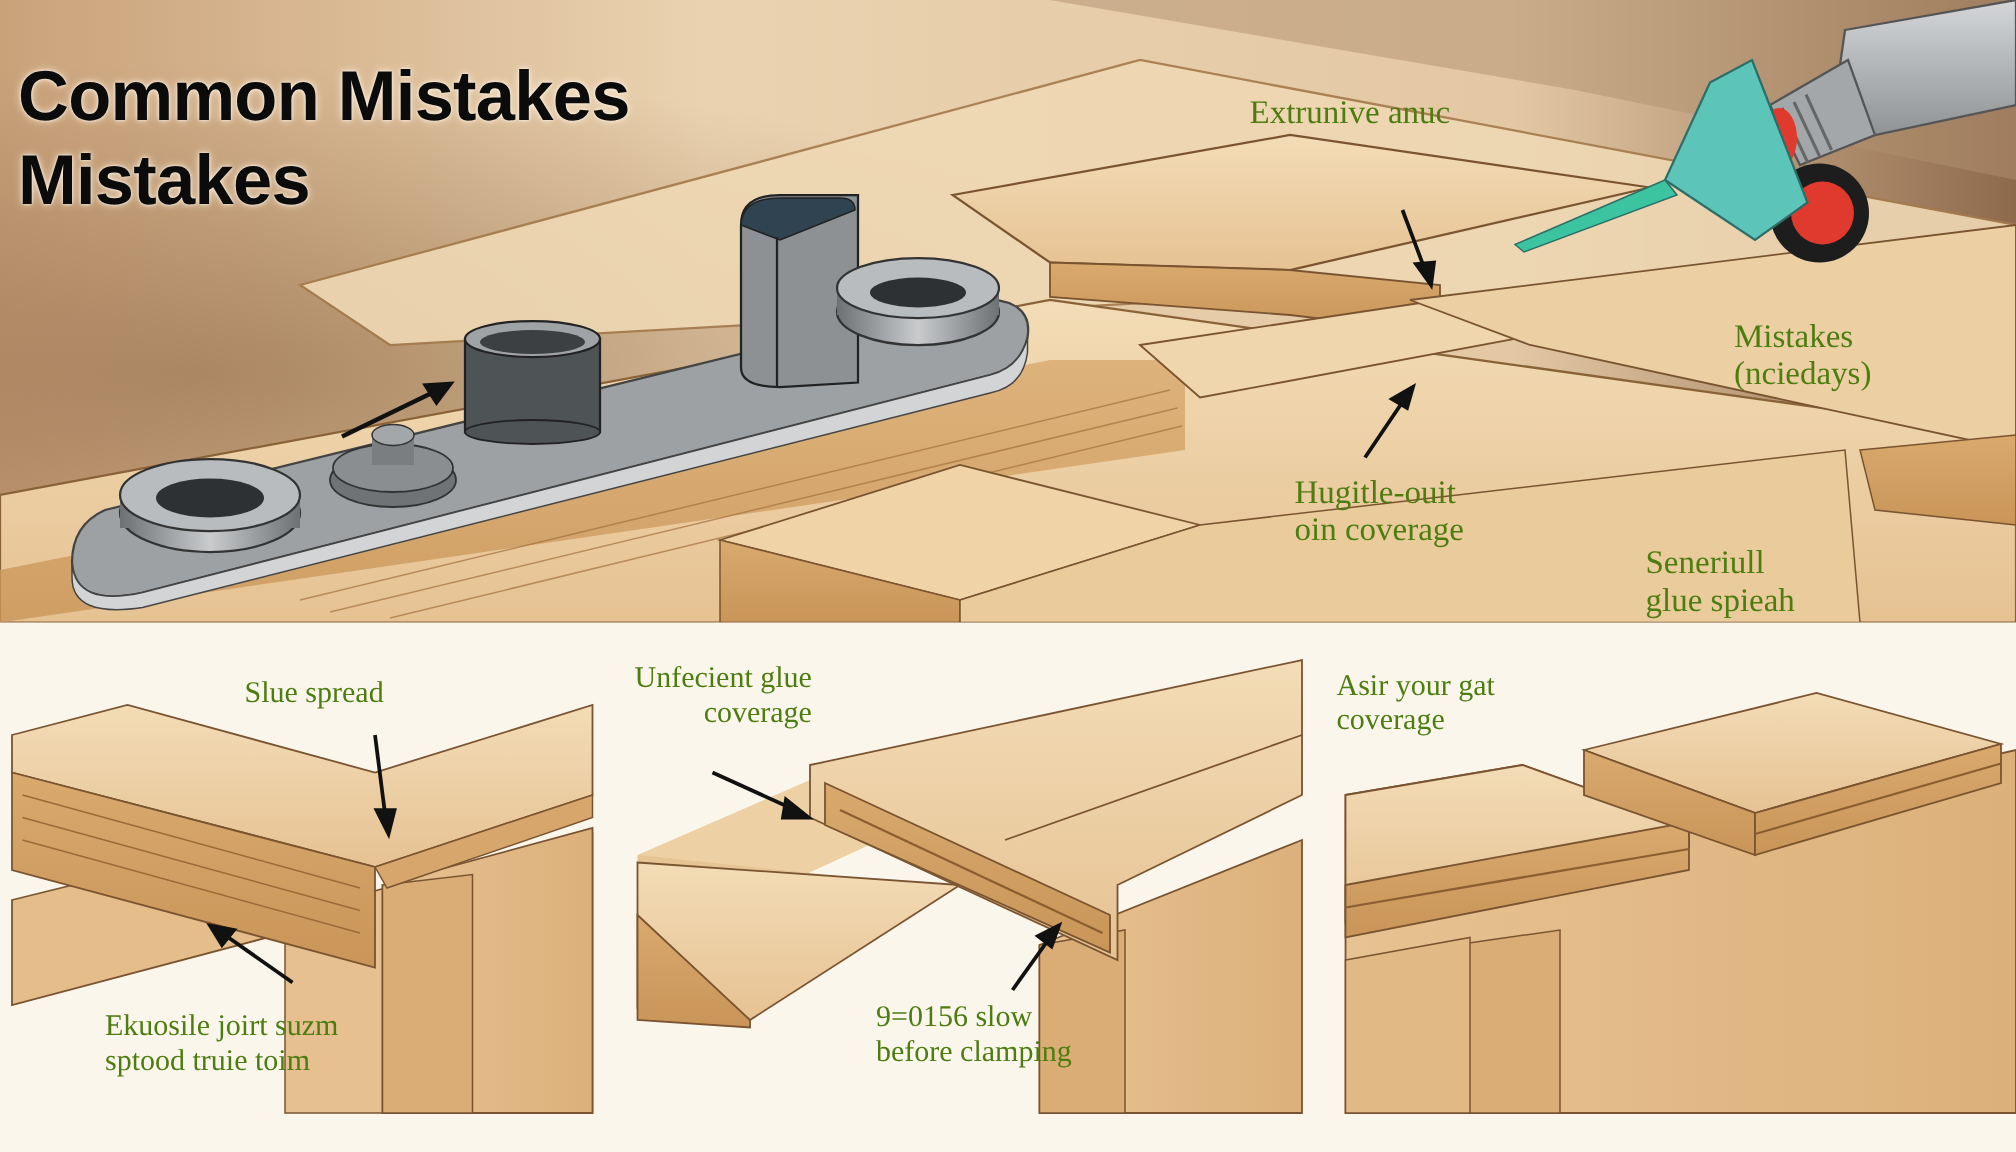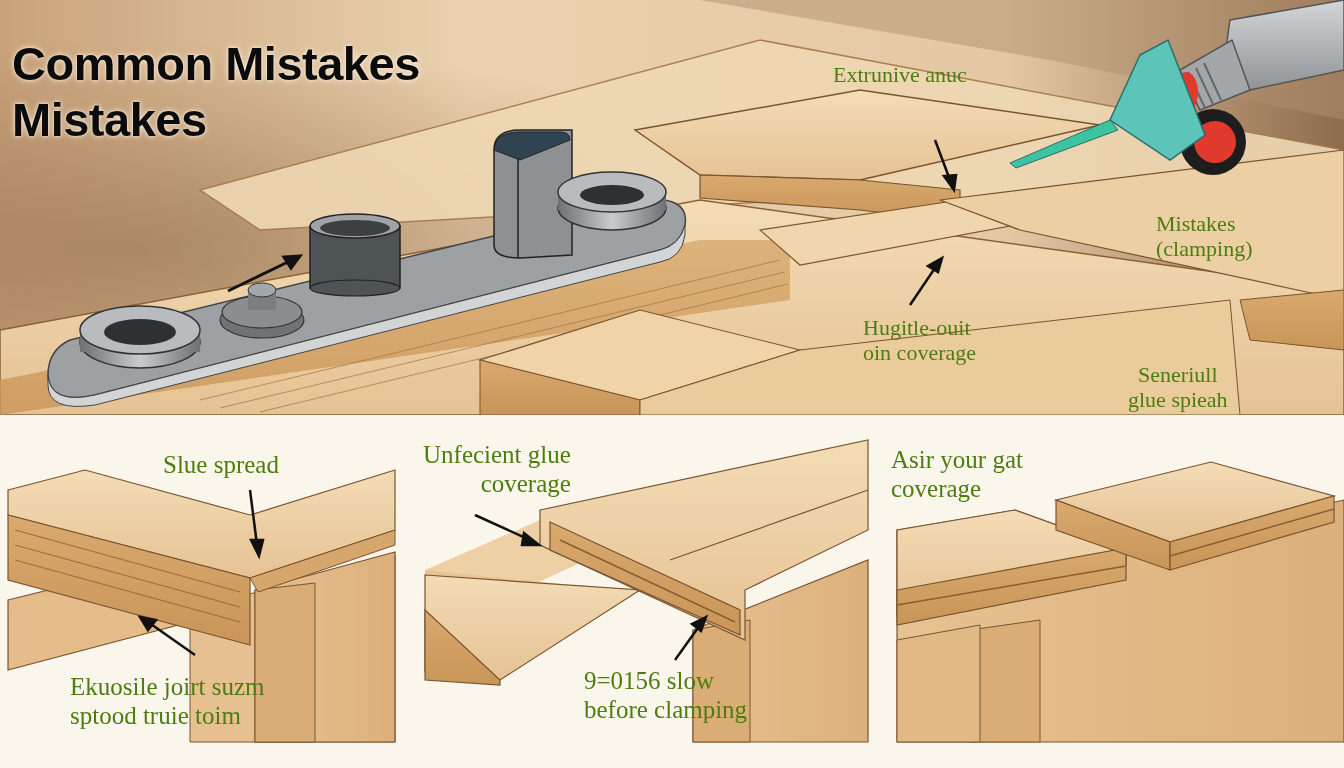--- a/index.html
+++ b/index.html
@@ -3,21 +3,21 @@
 <meta charset="utf-8">
 <style>
   html, body { margin: 0; padding: 0; }
   body { width: 1344px; height: 768px; overflow: hidden; background: #fbf6ec; position: relative; font-family: "DejaVu Serif", serif; }
   .scene { position: absolute; left: 0; top: 0; width: 1344px; height: 768px; }
   .label { position: absolute; color: #4d7c0f; font-family: Liberation Serif, serif; font-weight: bold; line-height: 1.15; white-space: nowrap; }
   .title { position: absolute; left: 12px; top: 36px; font-family: "Liberation Sans", sans-serif; font-weight: bold; font-size: 47px; line-height: 56px; color: #0b0b0b; letter-spacing: -0.5px;
     text-shadow: 0 0 6px rgba(255,240,220,0.9), 0 0 2px #fff; }
   .title div { white-space: nowrap; }
   .top-label { font-size: 22px; font-weight: normal; }
-  .panel-label { font-size: 25px; font-weight: normal; }
+  .panel-label { font-size: 20px; font-weight: normal; }
 </style>
 </head>
 <body>
 
 <svg class="scene" viewBox="0 0 1344 768" xmlns="http://www.w3.org/2000/svg">
   <defs>
     <linearGradient id="bgTop" x1="0" y1="0" x2="1" y2="0">
       <stop offset="0" stop-color="#c9a27a"></stop>
       <stop offset="0.35" stop-color="#ead2b0"></stop>
       <stop offset="0.75" stop-color="#e4c8a4"></stop>
@@ -204,27 +204,27 @@
 <div class="title">
   <div>Common Mistakes</div>
   <div>Mistakes</div>
 </div>
 
 <div class="label top-label" style="left:833px; top:62px;">
   <div>Extrunive anuc</div>
 </div>
 <div class="label top-label" style="left:1156px; top:211px;">
   <div>Mistakes</div>
-  <div>(clamping)</div>
+  <div>(nciedays)</div>
 </div>
 <div class="label top-label" style="left:831px; top:315px;margin-left:32px;">
   <div>Hugitle-ouit</div>
   <div>oin coverage</div>
 </div>
-<div class="label top-label" style="left:1128px; top:362px;text-align:center;">
+<div class="label top-label" style="left:1097px; top:362px;">
   <div>Seneriull</div>
   <div>glue spieah</div>
 </div>
 
 <div class="label panel-label" style="left:163px; top:451px;">Slue spread</div>
 <div class="label panel-label" style="left:70px; top:673px;">
   <div>Ekuosile joirt suzm</div>
   <div>sptood truie toim</div>
 </div>
 

